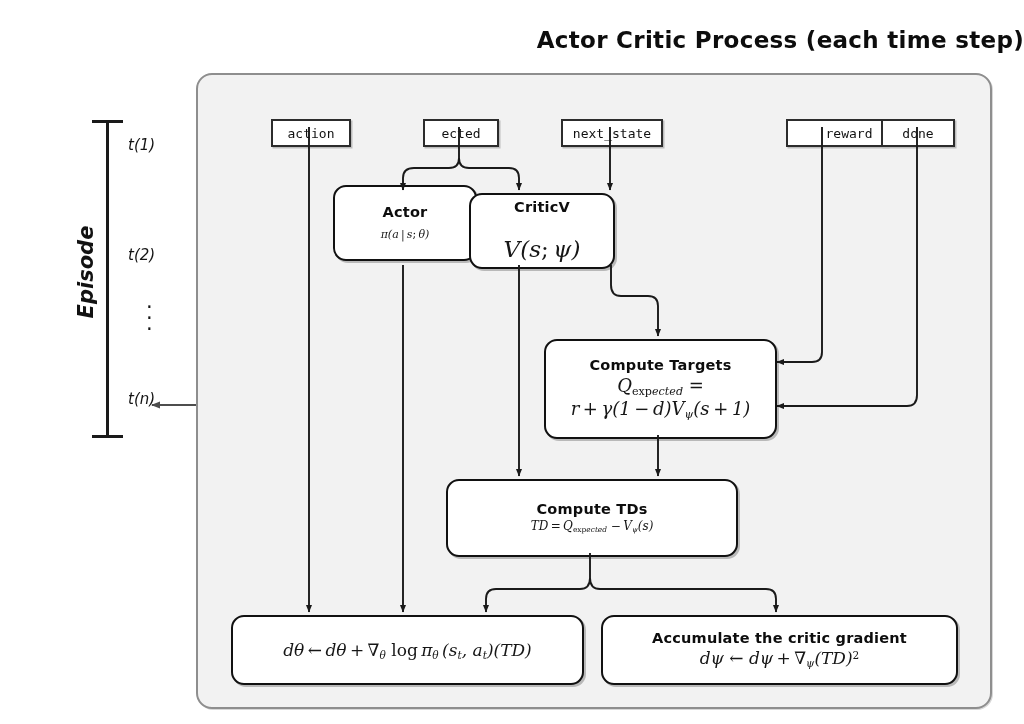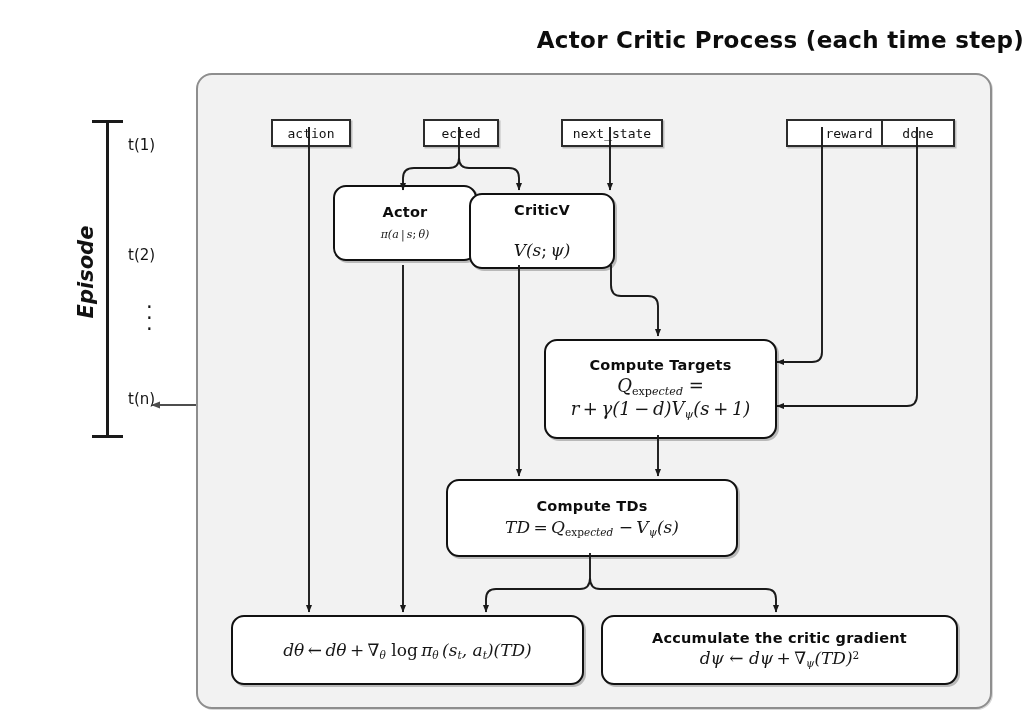--- a/index.html
+++ b/index.html
@@ -18,21 +18,21 @@
 
   
   #axis-group{position:absolute;left:62px;top:110px;width:130px;height:340px;}
   .axis-line{position:absolute;left:44px;top:10px;width:3px;height:318px;background:#1a1a1a;}
   .axis-cap{position:absolute;left:30px;width:31px;height:3px;background:#1a1a1a;}
   #cap-top{top:10px;}
   #cap-bot{top:325px;}
   #episode-label{position:absolute;left:-36px;top:150px;width:120px;text-align:center;
         transform:rotate(-90deg);font-style:italic;font-weight:bold;font-size:21px;
         color:#121212;font-family:"DejaVu Sans",sans-serif;}
-  .tlabel{position:absolute;left:66px;font-size:15px;color:#141414;
+  .tlabel{position:absolute;left:66px;font-style:italic;font-size:15px;color:#141414;
           font-family:"DejaVu Sans",sans-serif;white-space:nowrap;}
   #t1{top:26px;} #t2{top:136px;} #tn{top:280px;}
   #vdots{position:absolute;left:84px;top:192px;font-size:21px;line-height:11px;
          color:#141414;text-align:center;}
   #vdots span{display:block;}
 
   
   .io{position:absolute;background:#ffffff;border:2px solid #2c2c2c;
       box-shadow:1.5px 1.5px 0 #bdbdbd;
       font-family:"DejaVu Sans Mono",monospace;font-size:13px;color:#111;
@@ -85,38 +85,38 @@
 
 <div class="node" style="left:333px;top:185px;width:140px;height:72px;">
   <div class="hd">Actor</div>
   <div class="mth" style="font-size:11px;margin-top:8px;">
     π(<span>a</span> <span class="op">|</span> <span>s</span><span class="op">;</span> θ)
   </div>
 </div>
 
 <div class="node" style="left:469px;top:193px;width:142px;height:72px;gap:19px;">
   <div class="hd">CriticV</div>
-  <div class="mth" style="font-size:17px;margin-top:2px;">
+  <div class="mth" style="font-size:23px;margin-top:2px;">
     V(<span>s</span><span class="op">;</span> ψ)
   </div>
 </div>
 
 <div class="node" style="left:544px;top:339px;width:229px;height:96px;">
   <div class="hd">Compute Targets</div>
   <div class="mth" style="font-size:18px;margin-top:1px;">
     Q<sub><span class="up">exp</span>ected</sub>&nbsp;<span class="op">=</span>
   </div>
   <div class="mth" style="font-size:18px;">
     r <span class="op">+</span> γ(1 <span class="op">−</span> d)V<sub>ψ</sub>(s <span class="op">+</span> 1)
   </div>
 </div>
 
 <div class="node" style="left:446px;top:479px;width:288px;height:74px;">
   <div class="hd">Compute TDs</div>
-  <div class="mth" style="font-size:17px;margin-top:2px;">
+  <div class="mth" style="font-size:12px;margin-top:2px;">
     TD <span class="op">=</span> Q<sub><span class="up">exp</span>ected</sub>&nbsp;<span class="op">−</span> V<sub>ψ</sub>(s)
   </div>
 </div>
 
 <div class="node" style="left:231px;top:615px;width:349px;height:66px;">
   <div class="mth" style="font-size:17px;margin-top:1px;">
     dθ <span class="op">←</span> dθ <span class="op">+</span> <span class="op">∇</span><sub>θ</sub>&nbsp;<span class="up">log</span> π<sub>θ</sub> (s<sub>t</sub>, a<sub>t</sub>)(TD)
   </div>
 </div>
 

